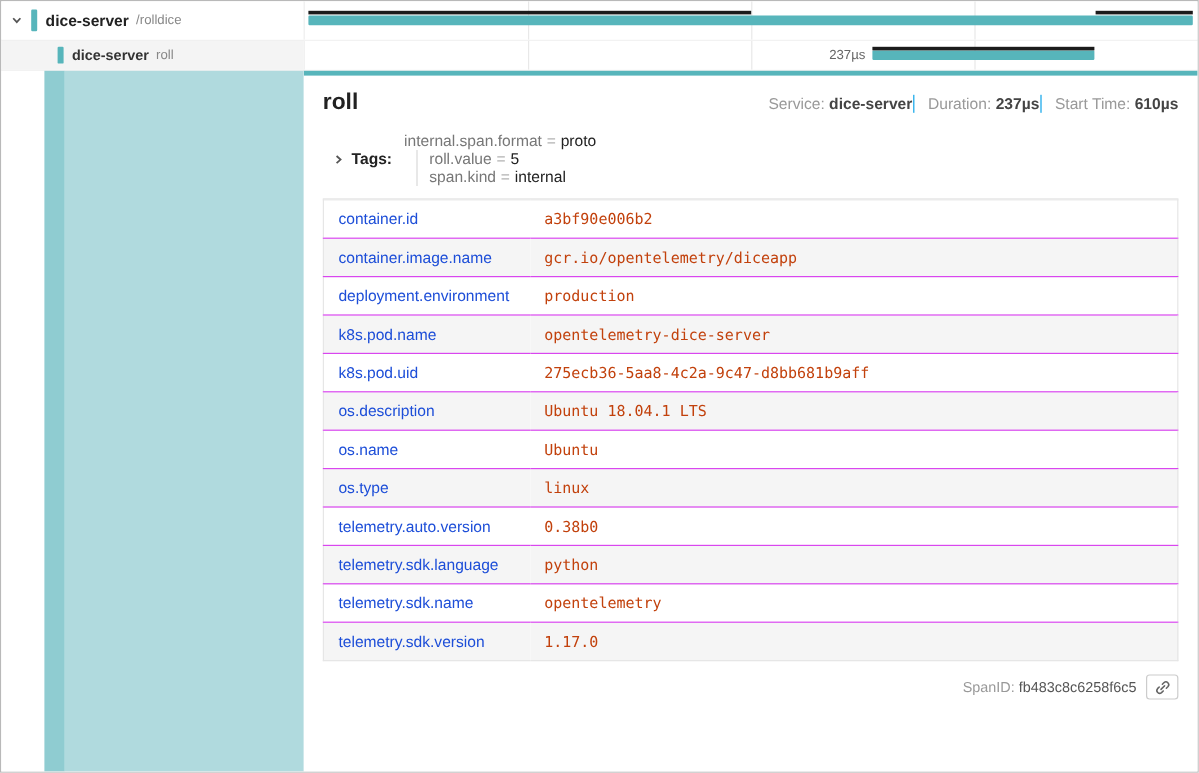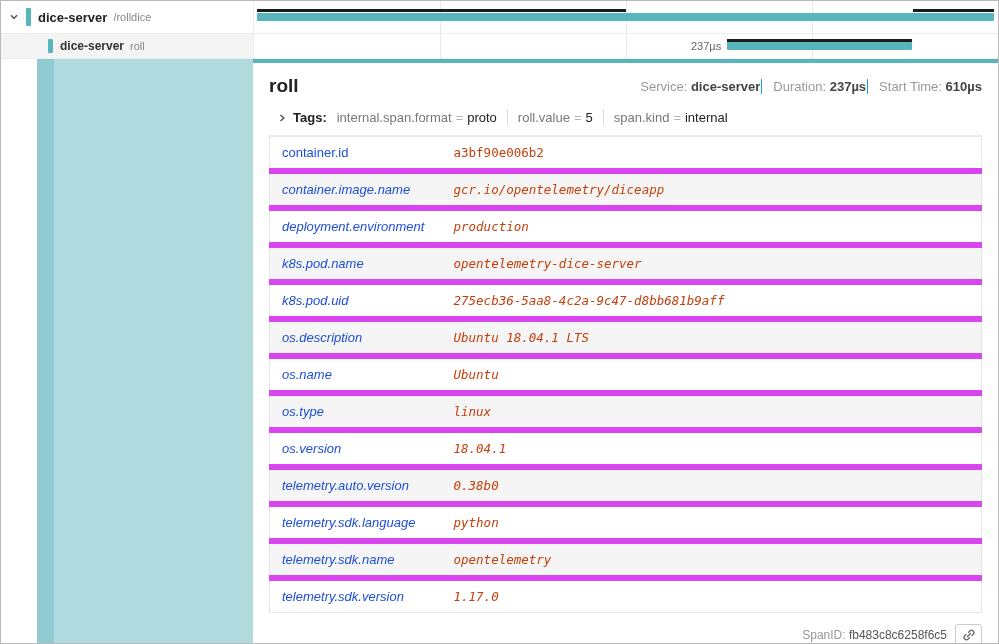--- a/index.html
+++ b/index.html
@@ -32,29 +32,29 @@
   .accent-block { position:absolute; left:53px; right:0; top:0; bottom:0; }
   .detail-panel { flex:1 1 auto; background:#fff; border-top:4px solid #57b5bb; padding:10px 16px 8px; display:flex; flex-direction:column; overflow:hidden; }
   .detail-header { display:flex; align-items:flex-start; justify-content:space-between; margin:2px 0 8px; }
   .detail-title { font-size:19px; font-weight:600; color:#222; }
   .overview { display:flex; align-items:flex-end; margin-top:4px; }
   .overview-item { font-size:13px; color:#999; white-space:nowrap; }
   .overview-item b { color:#444; font-weight:700; }
   .overview-item + .overview-item { border-left:1px solid #0ea5e9; margin-left:1px; padding-left:11px; }
   .tags-row { display:flex; align-items:center; padding:5px 0 10px; border-bottom:1px solid #ececec; }
   .section-label { font-size:13px; font-weight:700; color:#222; margin-left:6px; }
-  .tag-list { display:flex; margin-left:10px; }
+  .tag-list { display:flex; margin-left:10px;flex-direction:column; }
   .tag-item { font-size:13px; color:#777; white-space:nowrap; }
   .tag-item .eq { color:#b5b5b5; margin:0 4px; }
   .tag-item .tag-val { color:#222; }
   .tag-item + .tag-item { border-left:1px solid #d9d9d9; margin-left:10px; padding-left:10px; }
   .process-header { display:flex; align-items:center; margin:9px 0 7px; }
   table.kv { width:100%; border-collapse:collapse; border:1px solid #e6e6e6; }
   table.kv tr:nth-child(even) { background:#f5f5f5; }
-  table.kv tr + tr { border-top:6px solid #d946ef;font-style:italic; }
+  table.kv tr + tr { border-top:1px solid #d946ef; }
   td.kv-key { width:172px; padding:8px 12px; font-size:13px; color:#1d4ed8; vertical-align:top; }
   td.kv-val { padding:8px 12px; font-size:12.5px; font-family:"DejaVu Sans Mono", monospace; color:#c2410c; }
   .detail-footer { display:flex; justify-content:flex-end; align-items:center; margin-top:11px; gap:8px; }
   .spanid { font-size:12px; color:#999; }
   .spanid b { color:#555; font-weight:400; }
   .link-btn { width:27px; height:21px; border:1px solid #ccc; border-radius:3px; background:#fff; display:flex; align-items:center; justify-content:center; cursor:pointer; }
 </style>
 </head>
 <body>
 
@@ -156,24 +156,20 @@
             </tr>
             <tr>
               <td class="kv-key">os.name</td>
               <td class="kv-val">Ubuntu</td>
             </tr>
             <tr>
               <td class="kv-key">os.type</td>
               <td class="kv-val">linux</td>
             </tr>
             <tr>
-              <td class="kv-key">os.version</td>
-              <td class="kv-val">18.04.1</td>
-            </tr>
-            <tr>
               <td class="kv-key">telemetry.auto.version</td>
               <td class="kv-val">0.38b0</td>
             </tr>
             <tr>
               <td class="kv-key">telemetry.sdk.language</td>
               <td class="kv-val">python</td>
             </tr>
             <tr>
               <td class="kv-key">telemetry.sdk.name</td>
               <td class="kv-val">opentelemetry</td>

